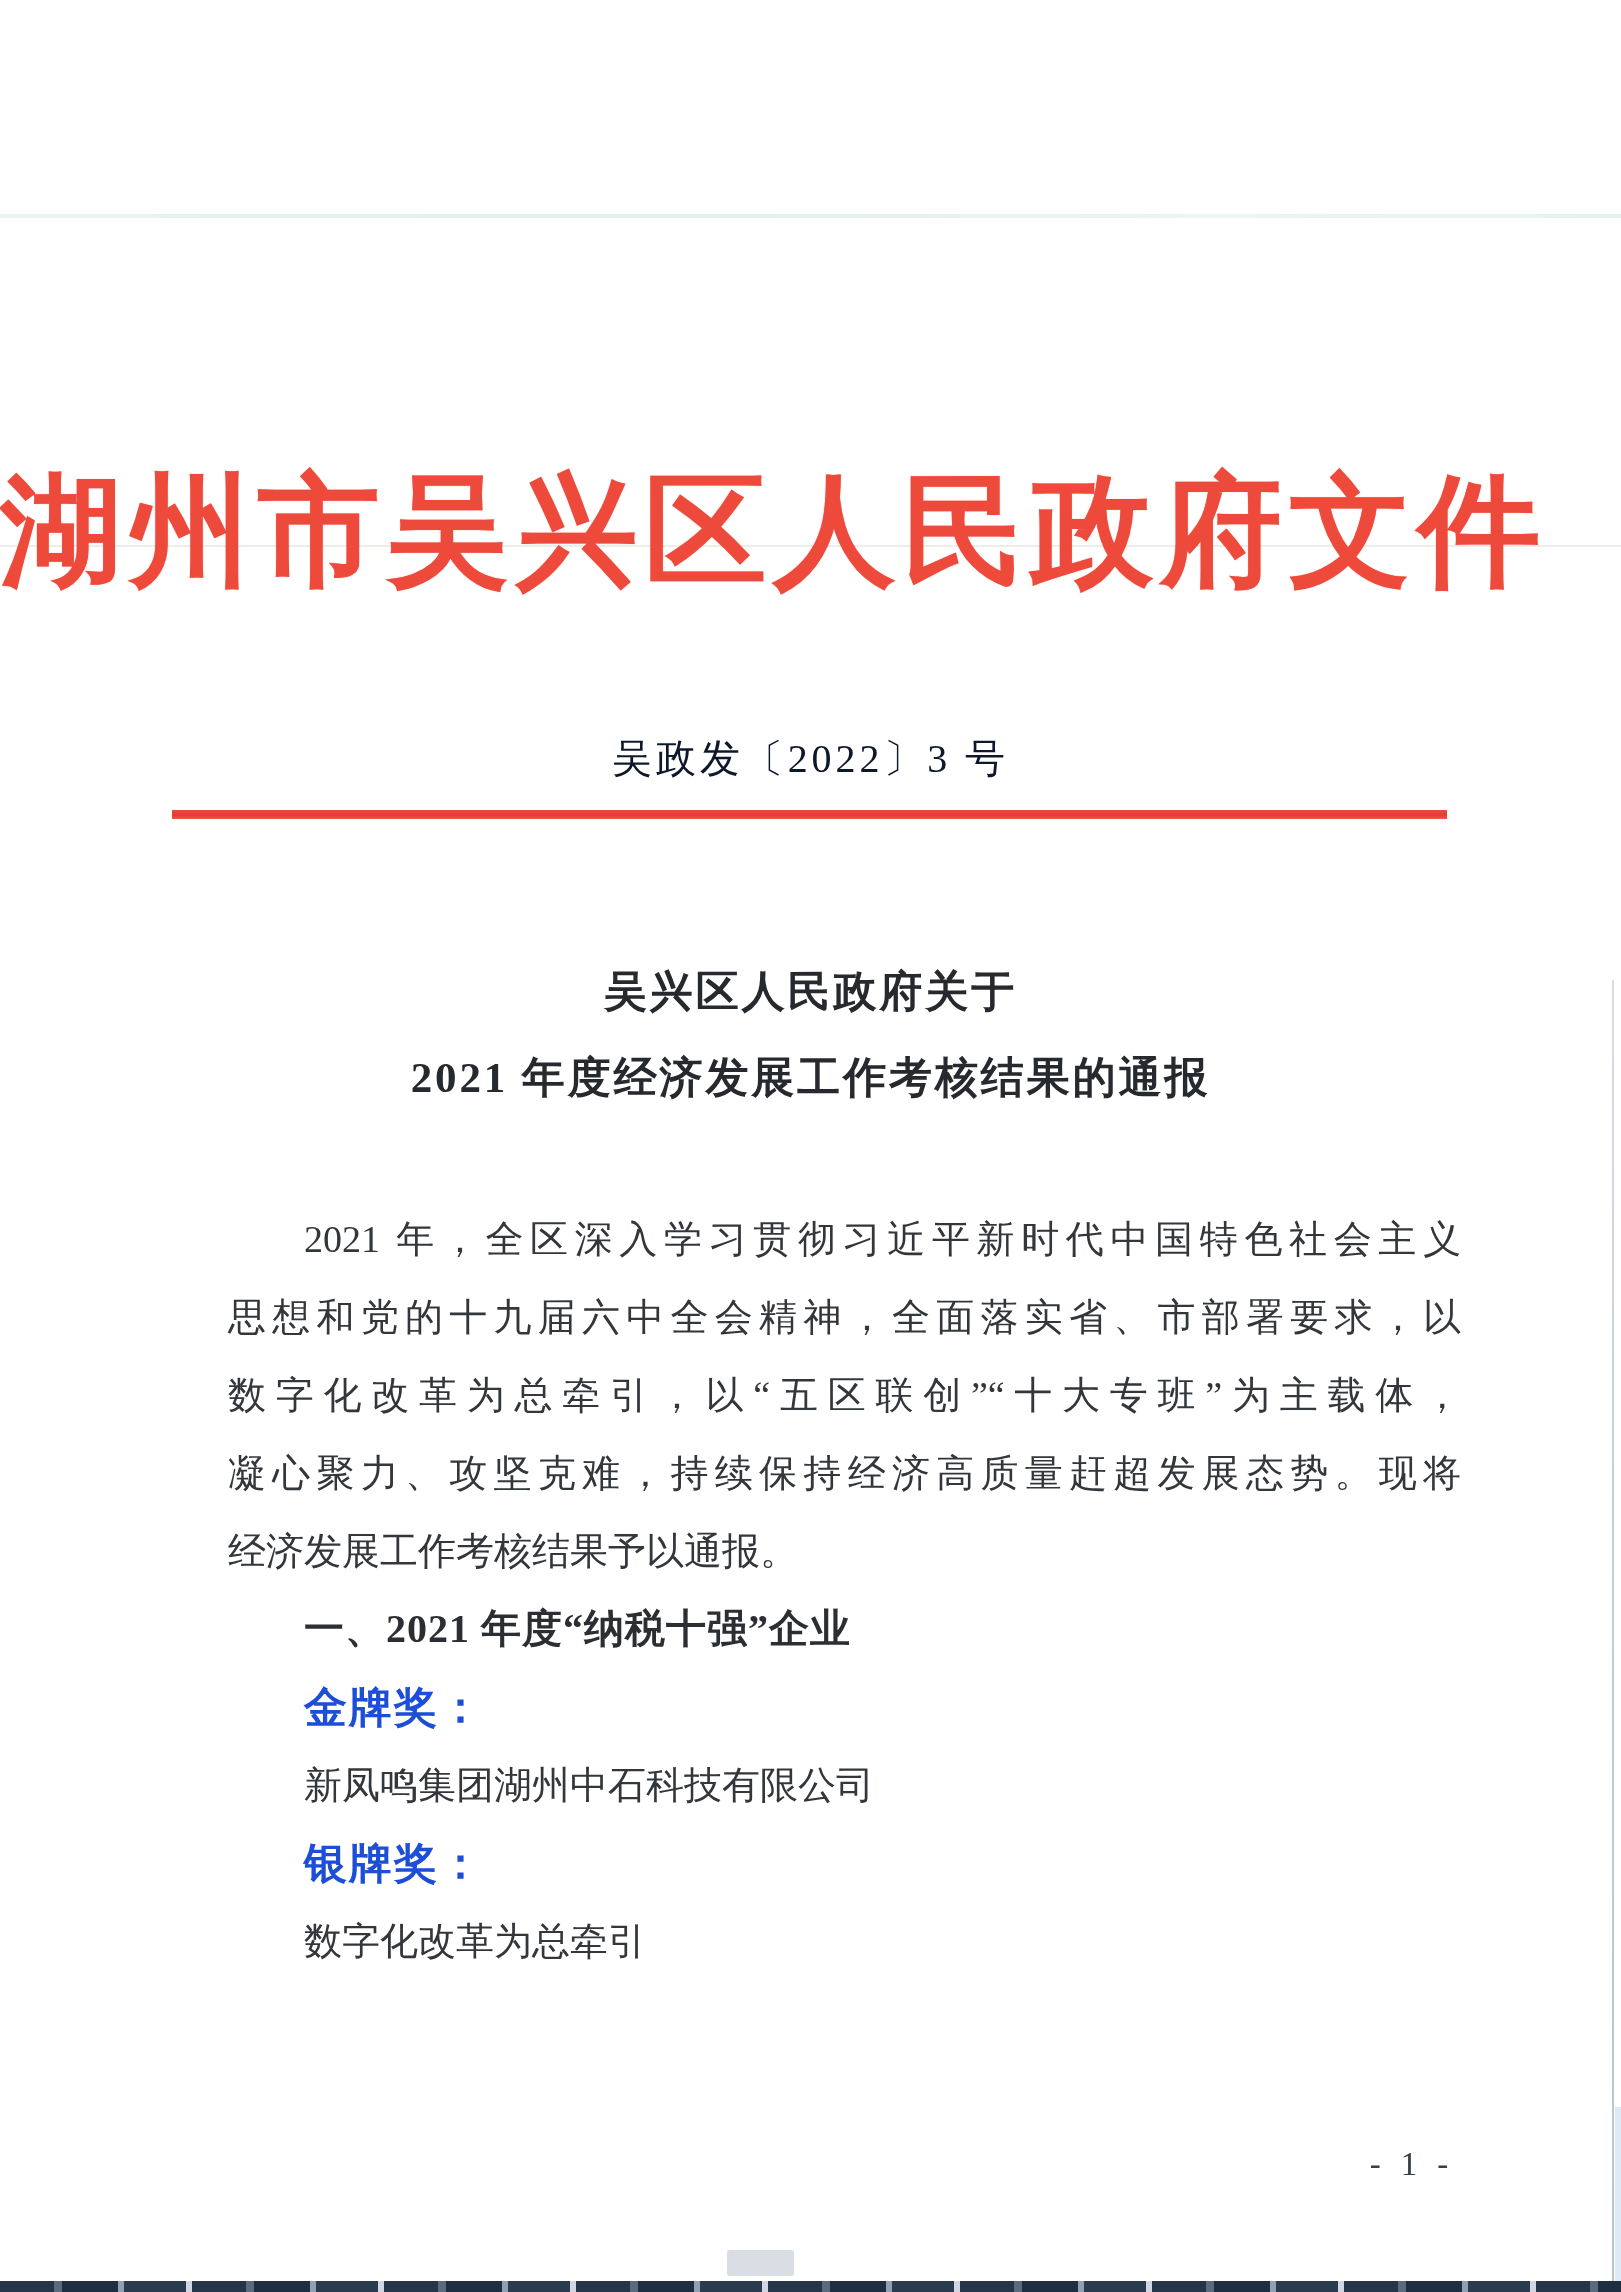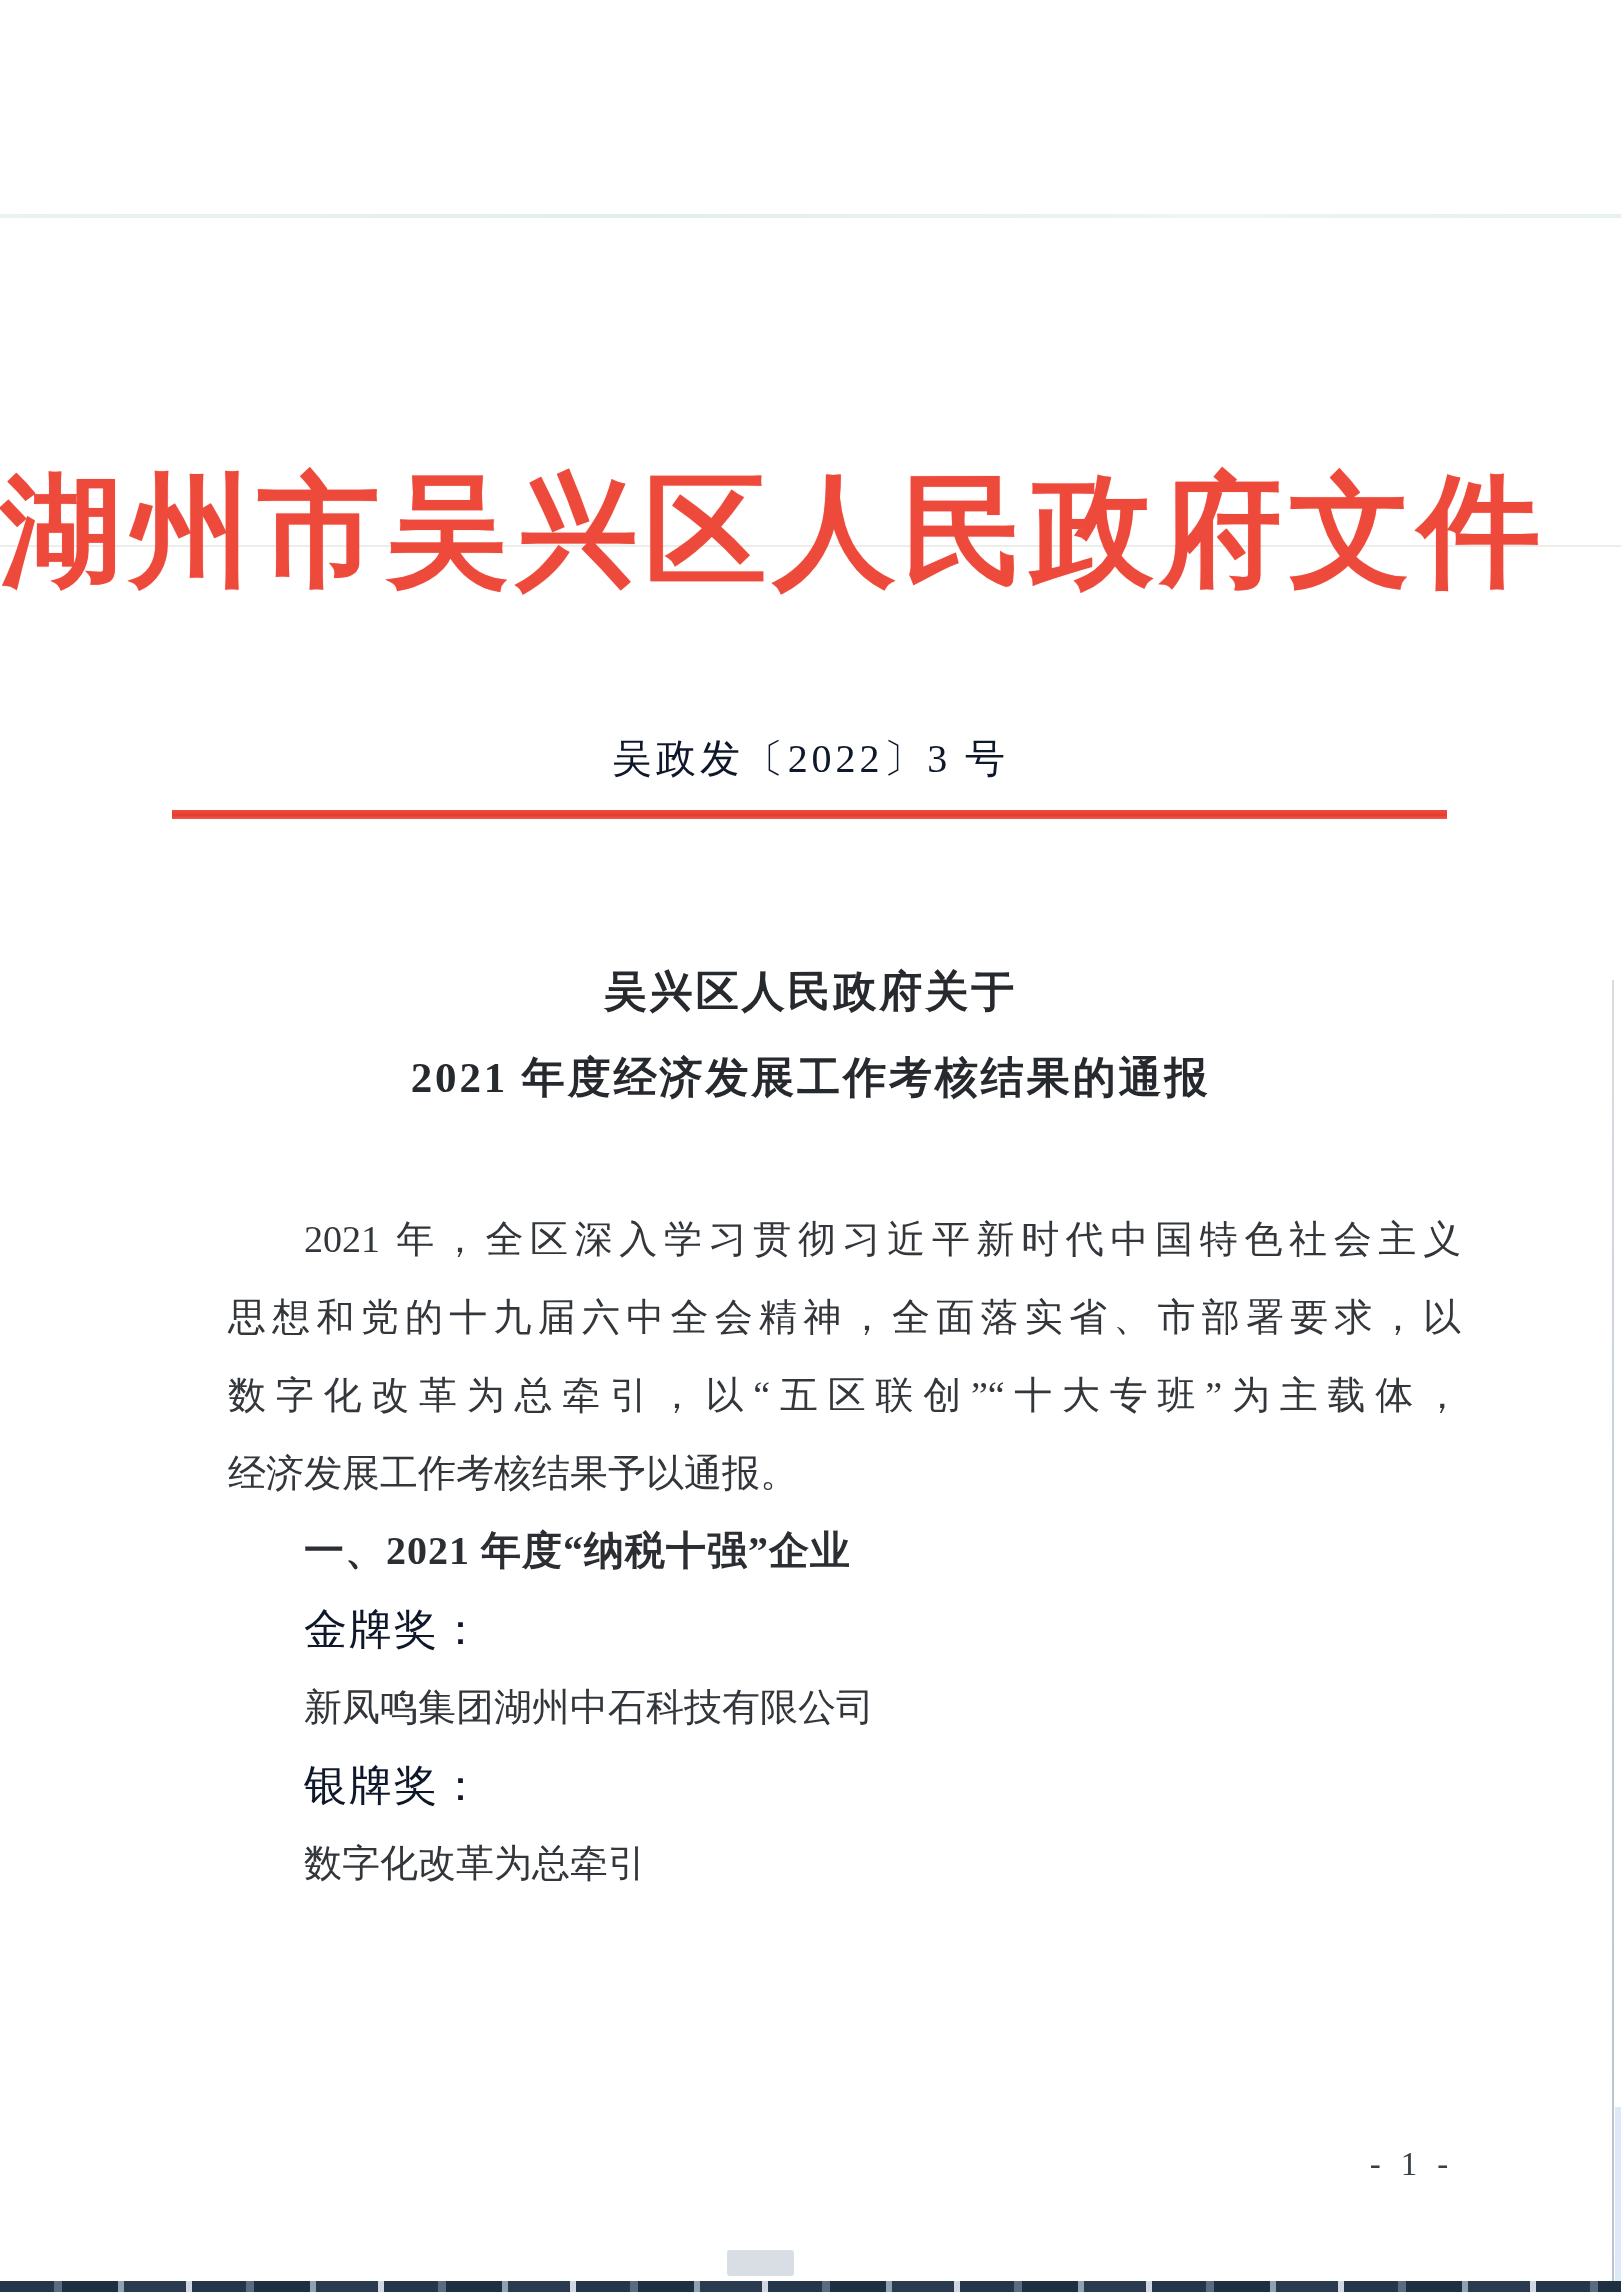--- a/index.html
+++ b/index.html
@@ -85,21 +85,21 @@
   .line.fill{
     white-space:normal;
     text-align:justify;
     text-align-last:justify;
     text-justify:inter-character;
   }
   .line.indent{padding-left:76px;}
   .line.bold-serif{font-weight:bold;font-size:40px;letter-spacing:1px;color:#2b2e32;}
   .line.heavy-sans{
     font-family:"Liberation Sans","DejaVu Sans",sans-serif;
-    font-weight:400;font-size:43px;letter-spacing:2px;color:#0f172a;
+    font-weight:700;font-size:43px;letter-spacing:2px;color:#1d4ed8;
   }
   .page-number{
     position:absolute;left:1353px;top:2143px;width:118px;
     font-size:33px;line-height:43px;
     letter-spacing:5.9px;
     color:#3a3f45;
     text-align:center;
     white-space:nowrap;
   }
 </style>
@@ -119,20 +119,21 @@
 
   <div class="doc-title">
     <div>吴兴区人民政府关于</div>
     <div>2021 年度经济发展工作考核结果的通报</div>
   </div>
 
   <div class="body-block">
     <div class="line fill indent">2021 年，全区深入学习贯彻习近平新时代中国特色社会主义</div>
     <div class="line fill">思想和党的十九届六中全会精神，全面落实省、市部署要求，以</div>
     <div class="line fill">数字化改革为总牵引，以“五区联创”“十大专班”为主载体，</div>
+    <div class="line fill">凝心聚力、攻坚克难，持续保持经济高质量赶超发展态势。现将</div>
     <div class="line">经济发展工作考核结果予以通报。</div>
     <div class="line indent bold-serif">一、2021 年度“纳税十强”企业</div>
     <div class="line indent heavy-sans">金牌奖：</div>
     <div class="line indent">新凤鸣集团湖州中石科技有限公司</div>
     <div class="line indent heavy-sans">银牌奖：</div>
     <div class="line indent">数字化改革为总牵引</div>
   </div>
 
   <div class="page-number">- 1 -</div>
 

